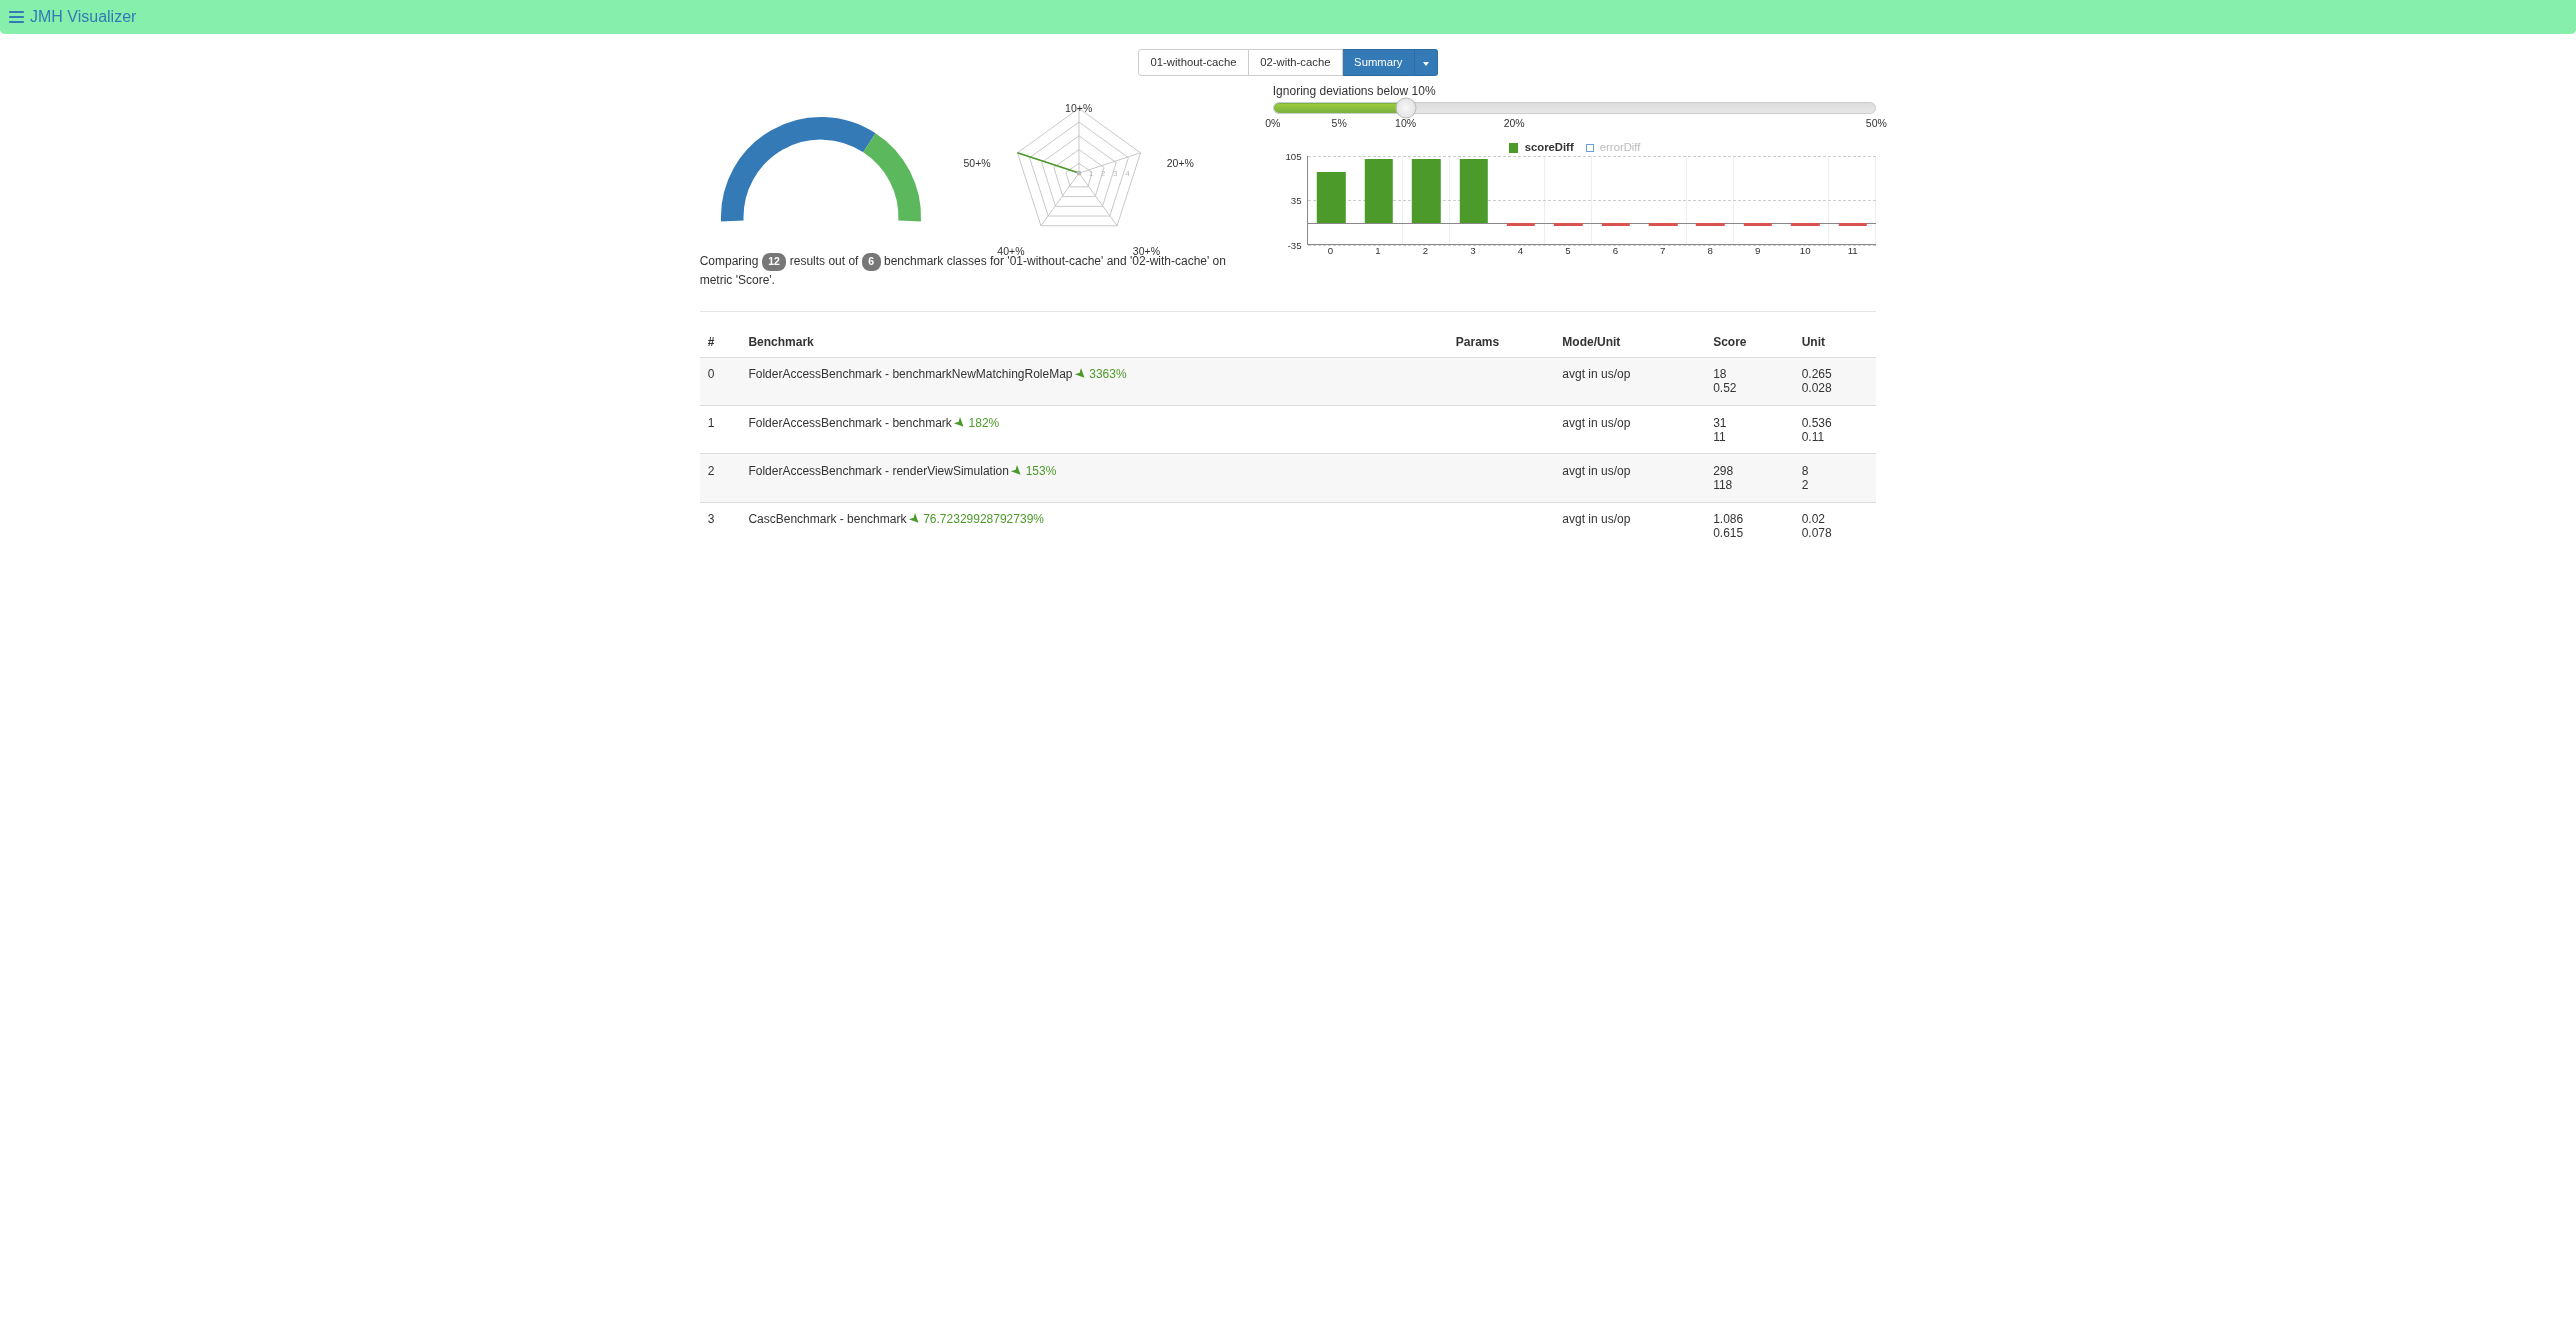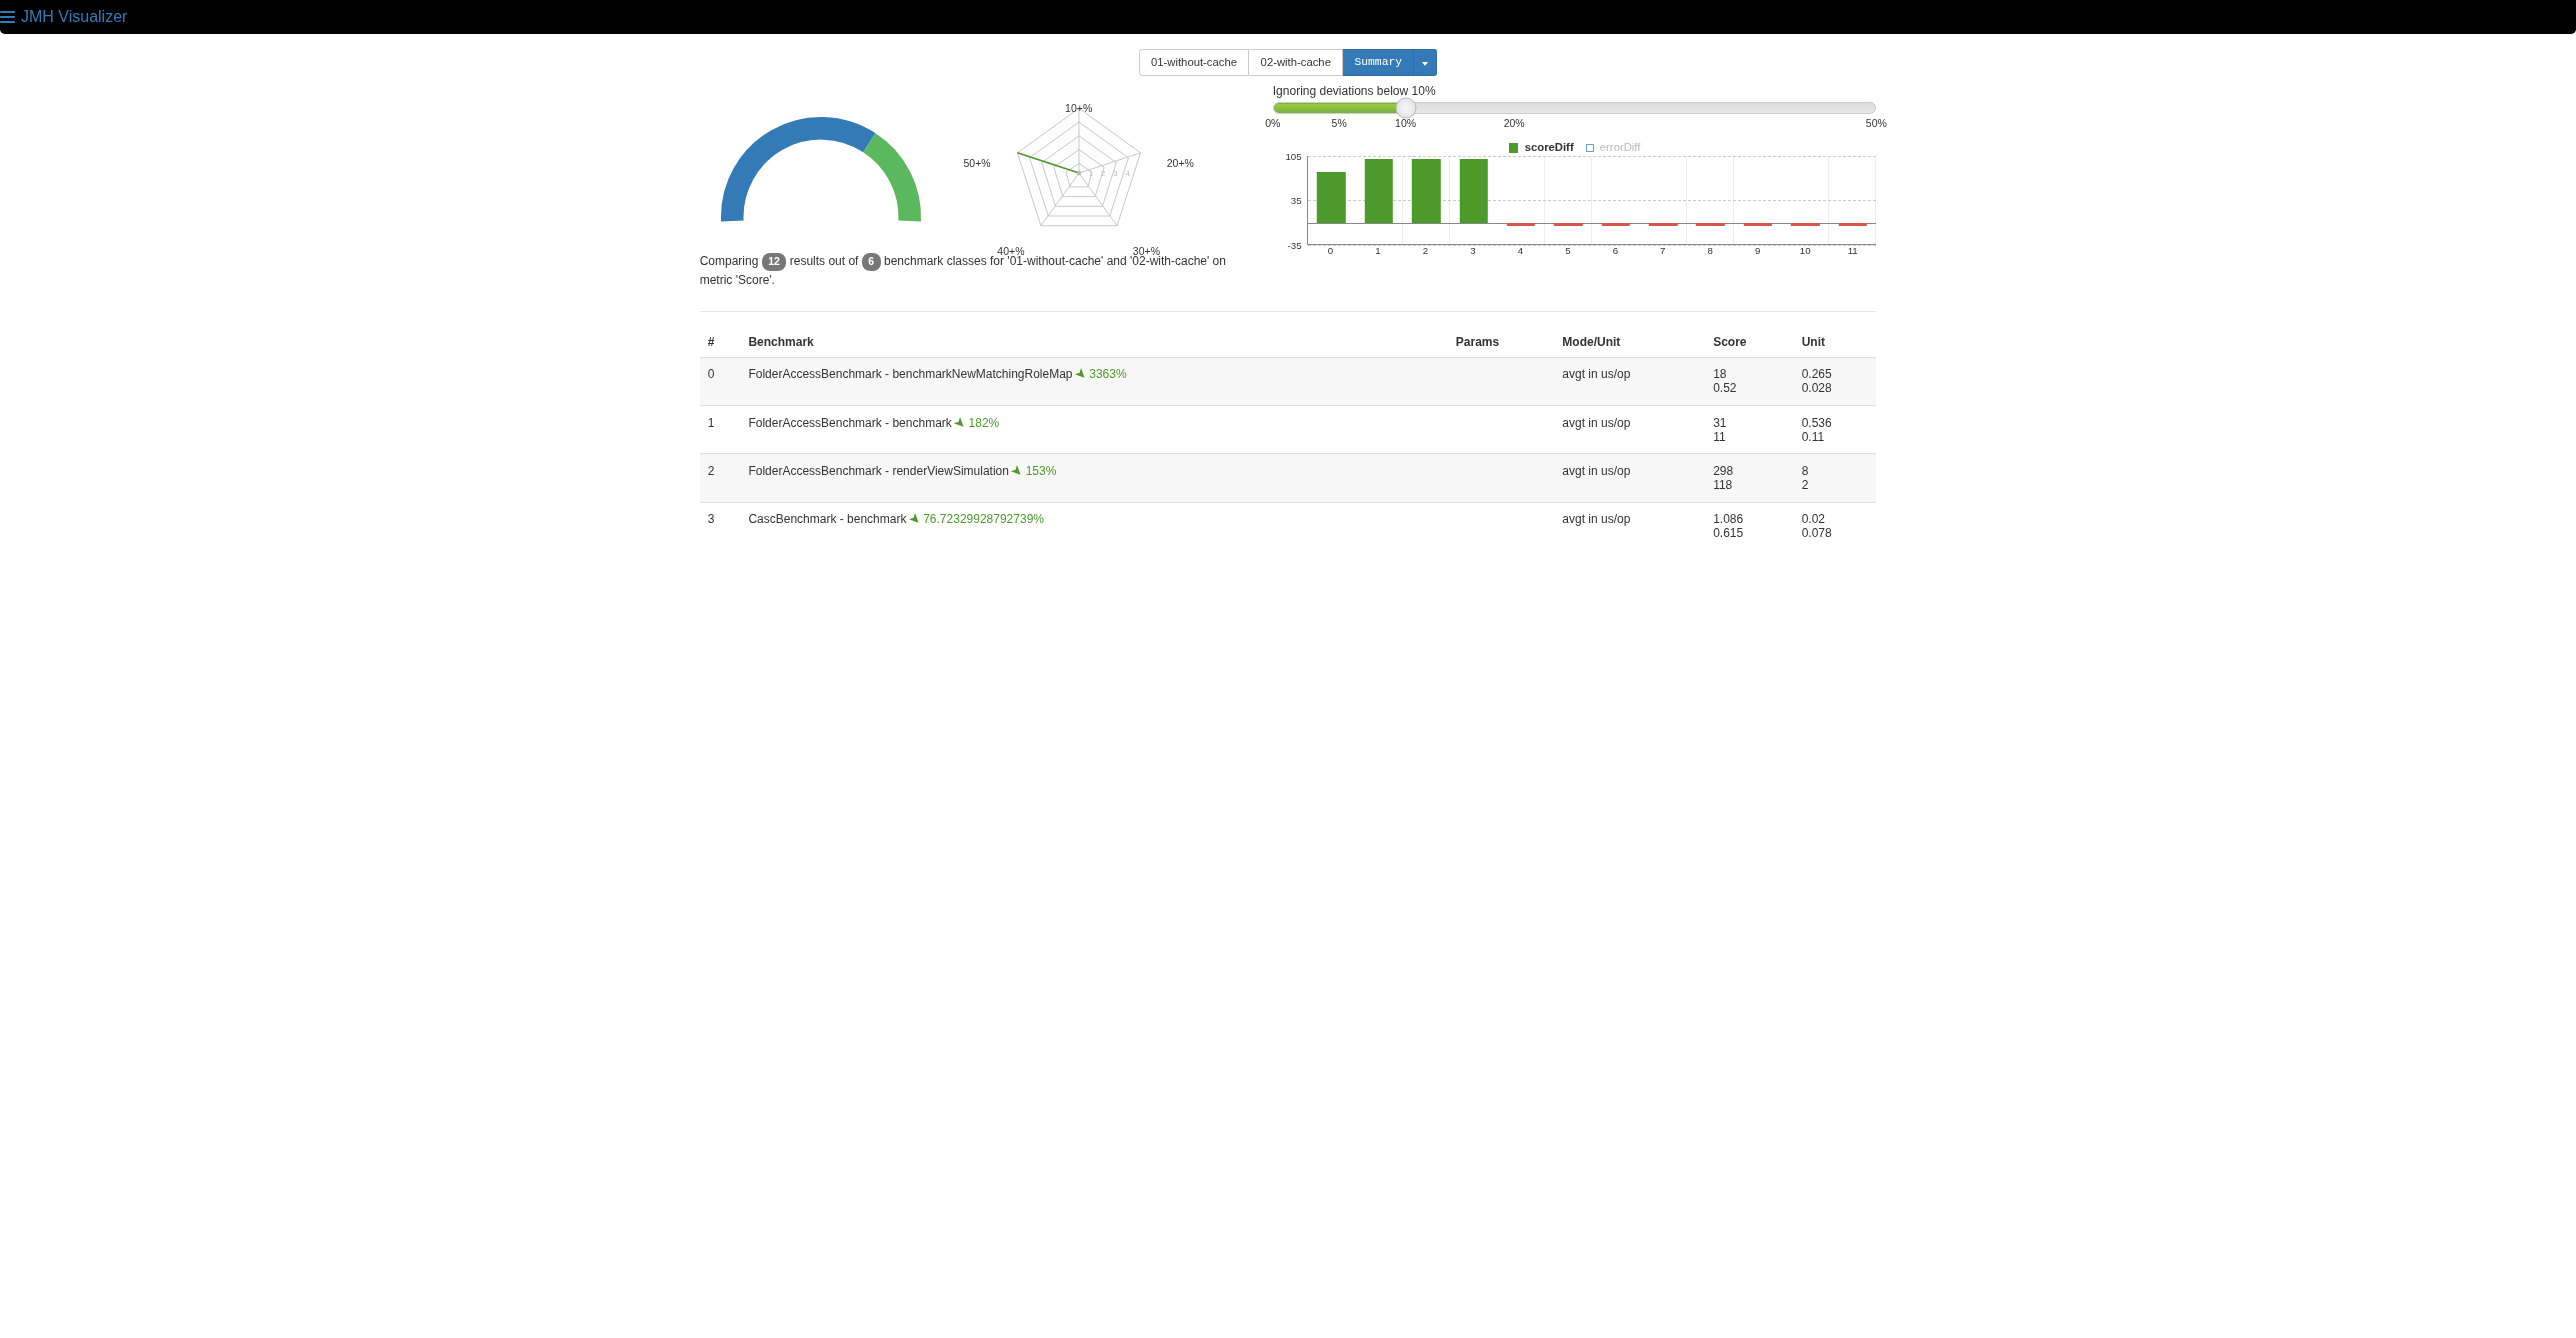--- a/index.html
+++ b/index.html
@@ -1,20 +1,20 @@
 <!DOCTYPE html>
 <html style="font-size:13px"><head>
 <meta charset="utf-8">
 <style>
 * { box-sizing: border-box; margin: 0; padding: 0; }
 body { font-family: -apple-system, BlinkMacSystemFont, "Segoe UI", Helvetica, Arial, sans-serif; color: #333; background: #fff; }
 
 .navbar {
-  background: #000000;
-  padding: 8px 0;
+  background: #86efac;
+  padding: 8px 9px;
   display: flex;
   align-items: center;
   border-radius: 0 0 4.8px 4.8px;
 }
 .navbar-brand {
   color: #337ab7;
   font-size: 16px;
   font-weight: 500;
   display: flex;
   align-items: center;
@@ -46,21 +46,20 @@
   padding: 6.5px 11.3px;
   font-size: 11.3px;
   cursor: pointer;
 }
 .btn-group .btn:first-child { border-radius: 3.2px 0 0 3.2px; }
 .btn-group .btn:not(:first-child) { border-left: none; }
 .btn-primary {
   background: #337ab7;
   border-color: #2e6da4;
   color: #fff;
-  font-family: Liberation Mono, monospace;
 }
 .btn-caret {
   background: #337ab7;
   border-color: #2e6da4;
   color: #fff;
   border-radius: 0 3.2px 3.2px 0;
   padding: 6.5px 8px;
 }
 .caret-down {
   display: inline-block;

